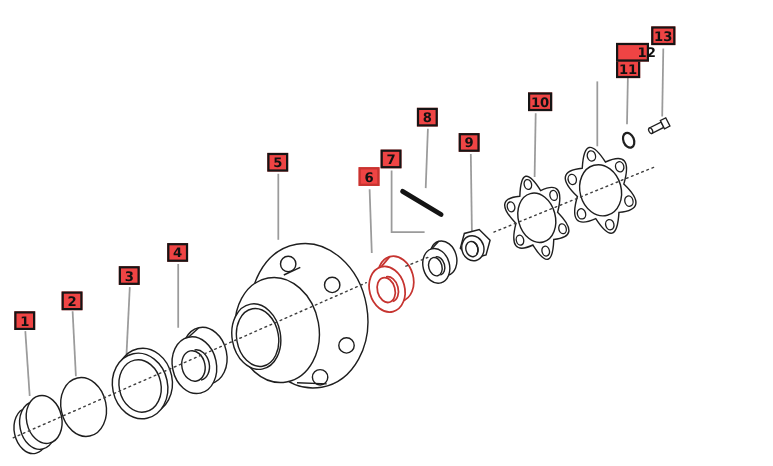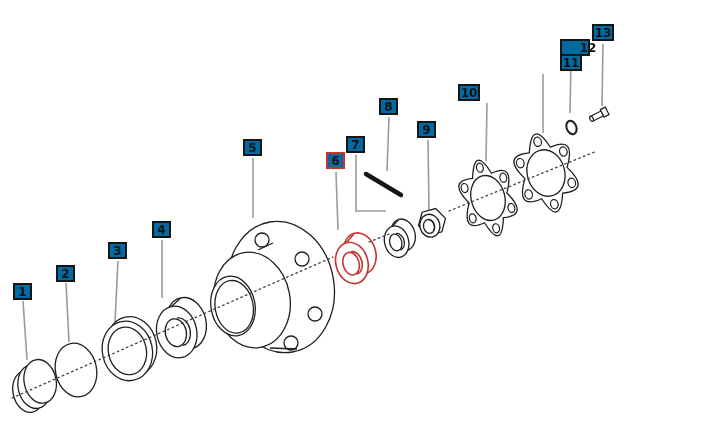--- a/index.html
+++ b/index.html
@@ -3,21 +3,21 @@
 <meta charset="utf-8">
 <style>
   html,body{margin:0;padding:0;background:#fff;}
   #stage{
     position:relative;width:703px;height:424px;background:#ffffff;
     font-family:"DejaVu Sans","Liberation Sans",sans-serif;overflow:hidden;
   }
   #drawing{position:absolute;left:0;top:0;}
   .callout{
     position:absolute;box-sizing:border-box;
-    width:19px;height:17px;background:#0369a1;
+    width:19px;height:17px;background:#ef4444;
     border:2px solid #151515;color:#111111;
     display:flex;align-items:center;justify-content:center;
     font-size:12px;font-weight:600;line-height:1;cursor:default;
     z-index:2;
   }
   .callout.wide{width:22px;}
   .callout.highlight{border-color:#c63430;}
 </style>
 </head>
 <body>
@@ -155,18 +155,18 @@
 
   <div class="callout" style="left:13px;top:283px;">1</div>
   <div class="callout" style="left:56px;top:265px;">2</div>
   <div class="callout" style="left:108px;top:242px;">3</div>
   <div class="callout" style="left:152px;top:221px;">4</div>
   <div class="callout" style="left:243px;top:139px;">5</div>
   <div class="callout highlight" style="left:326px;top:152px;">6</div>
   <div class="callout" style="left:346px;top:136px;">7</div>
   <div class="callout" style="left:379px;top:98px;">8</div>
   <div class="callout" style="left:417px;top:121px;">9</div>
-  <div class="callout wide" style="left:458px;top:84px;text-align:center;">10</div>
+  <div class="callout wide" style="left:480px;top:84px;text-align:center;">10</div>
   <div class="callout wide" style="left:560px;top:54px;">11</div>
   <div class="callout wide" style="left:560px;top:39px;padding-left:26px;">12</div>
   <div class="callout wide" style="left:592px;top:24px;">13</div>
 
 </div>
 
 </body></html>

